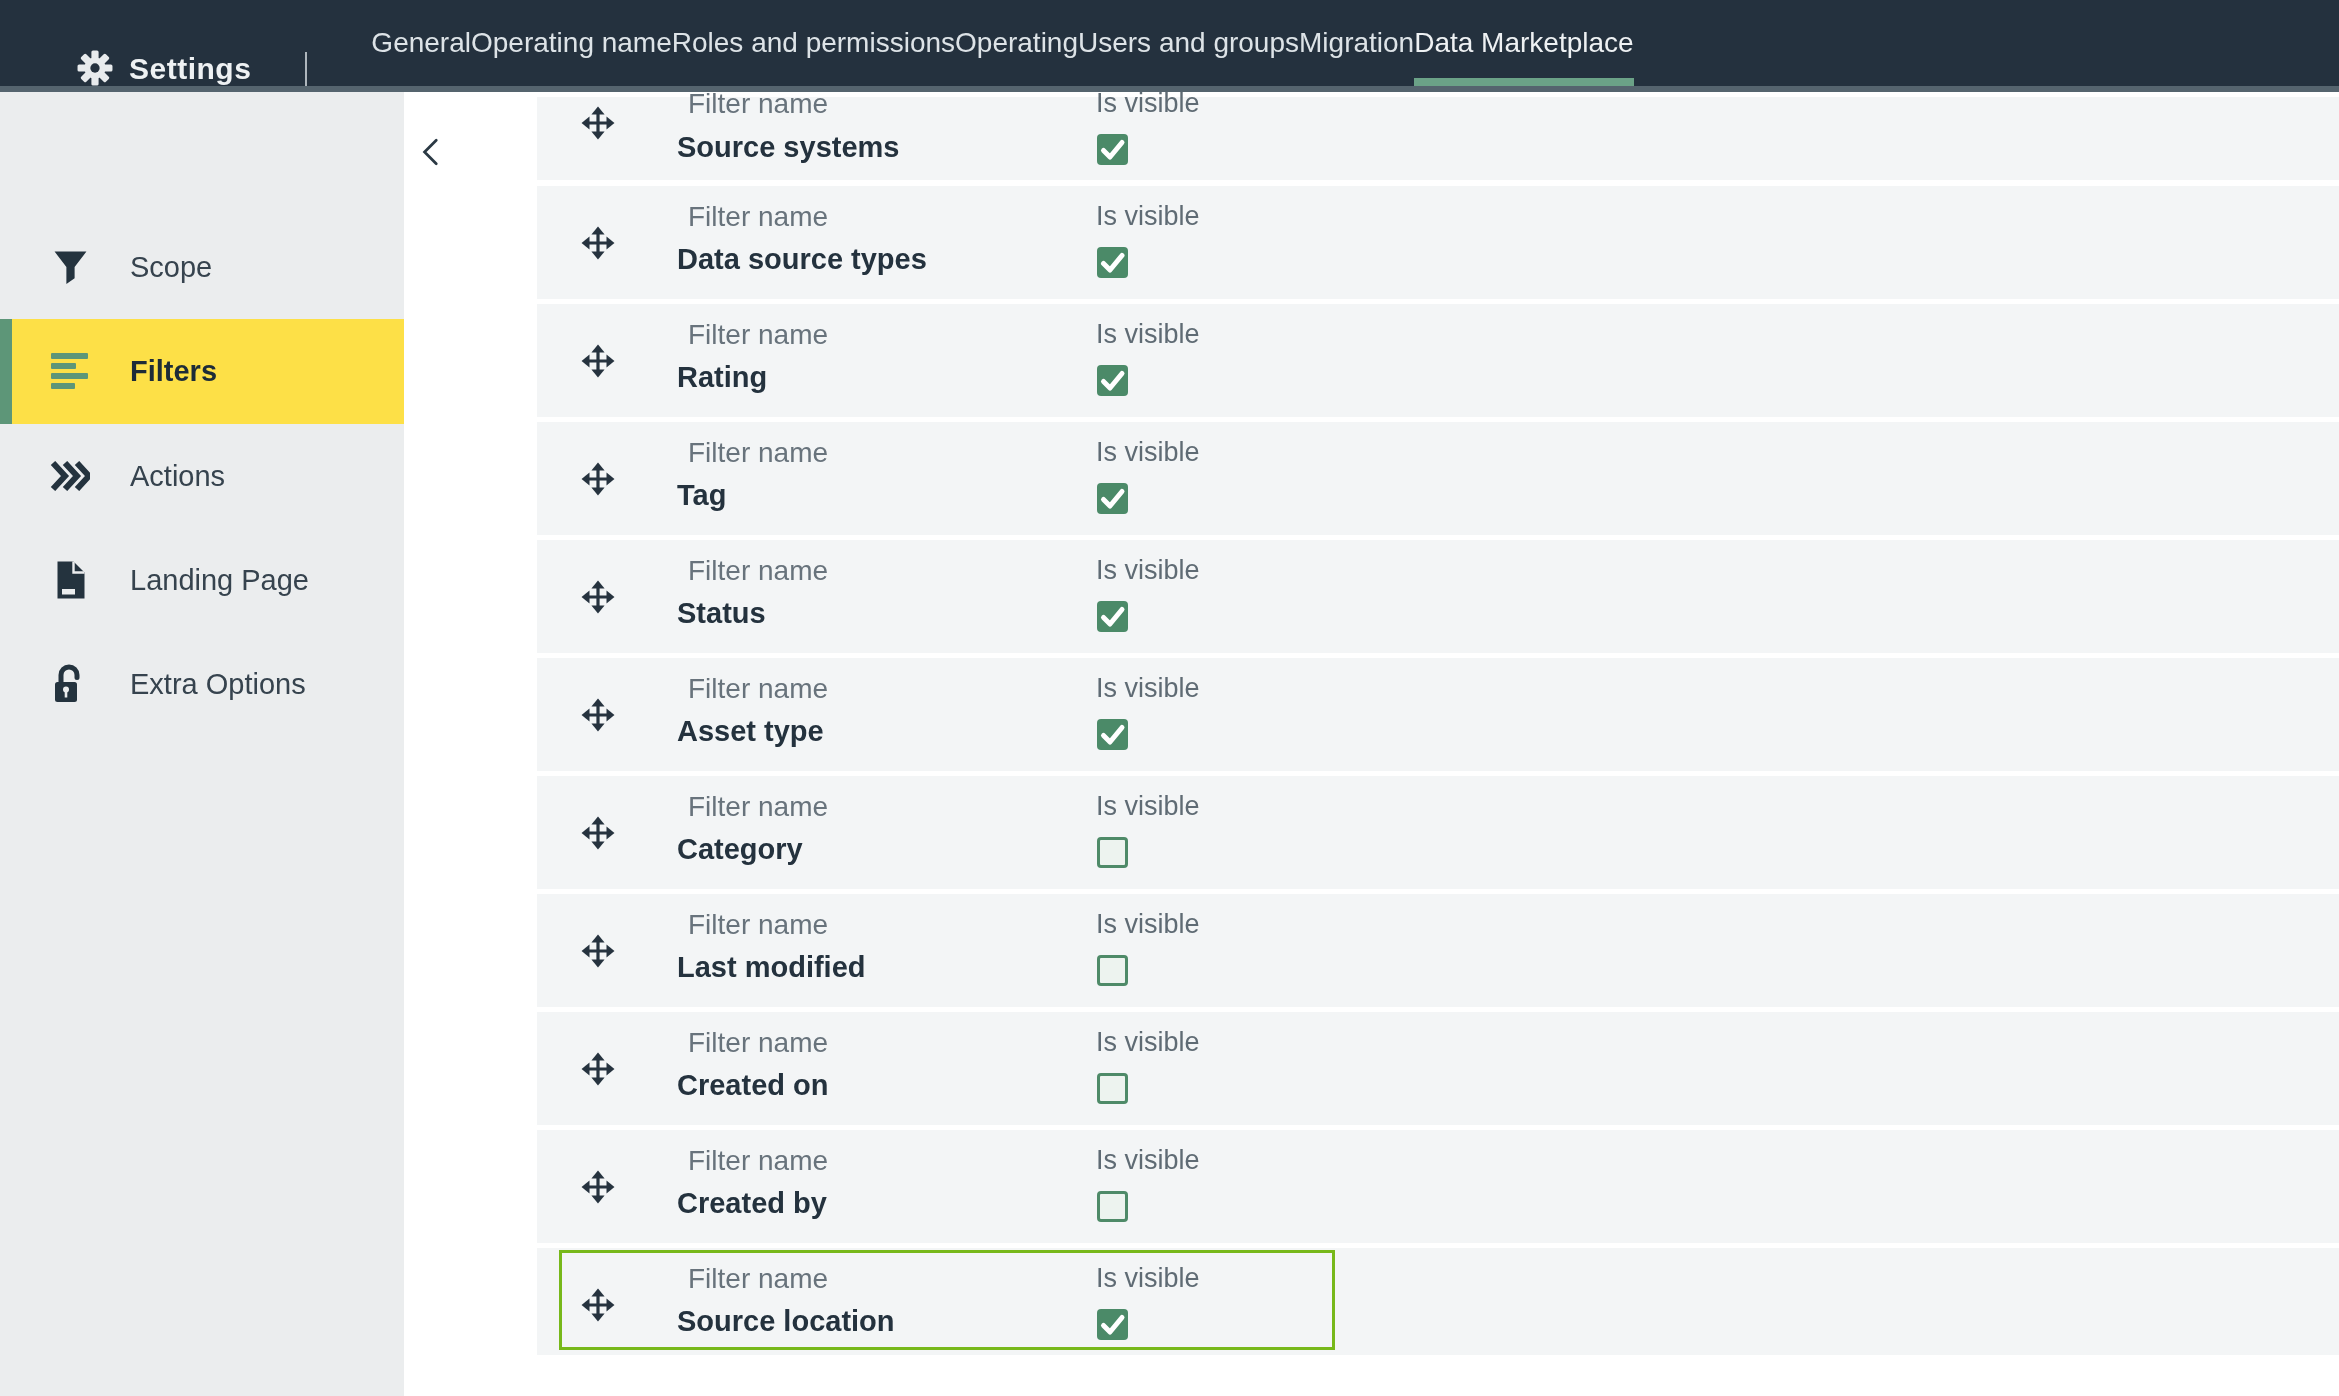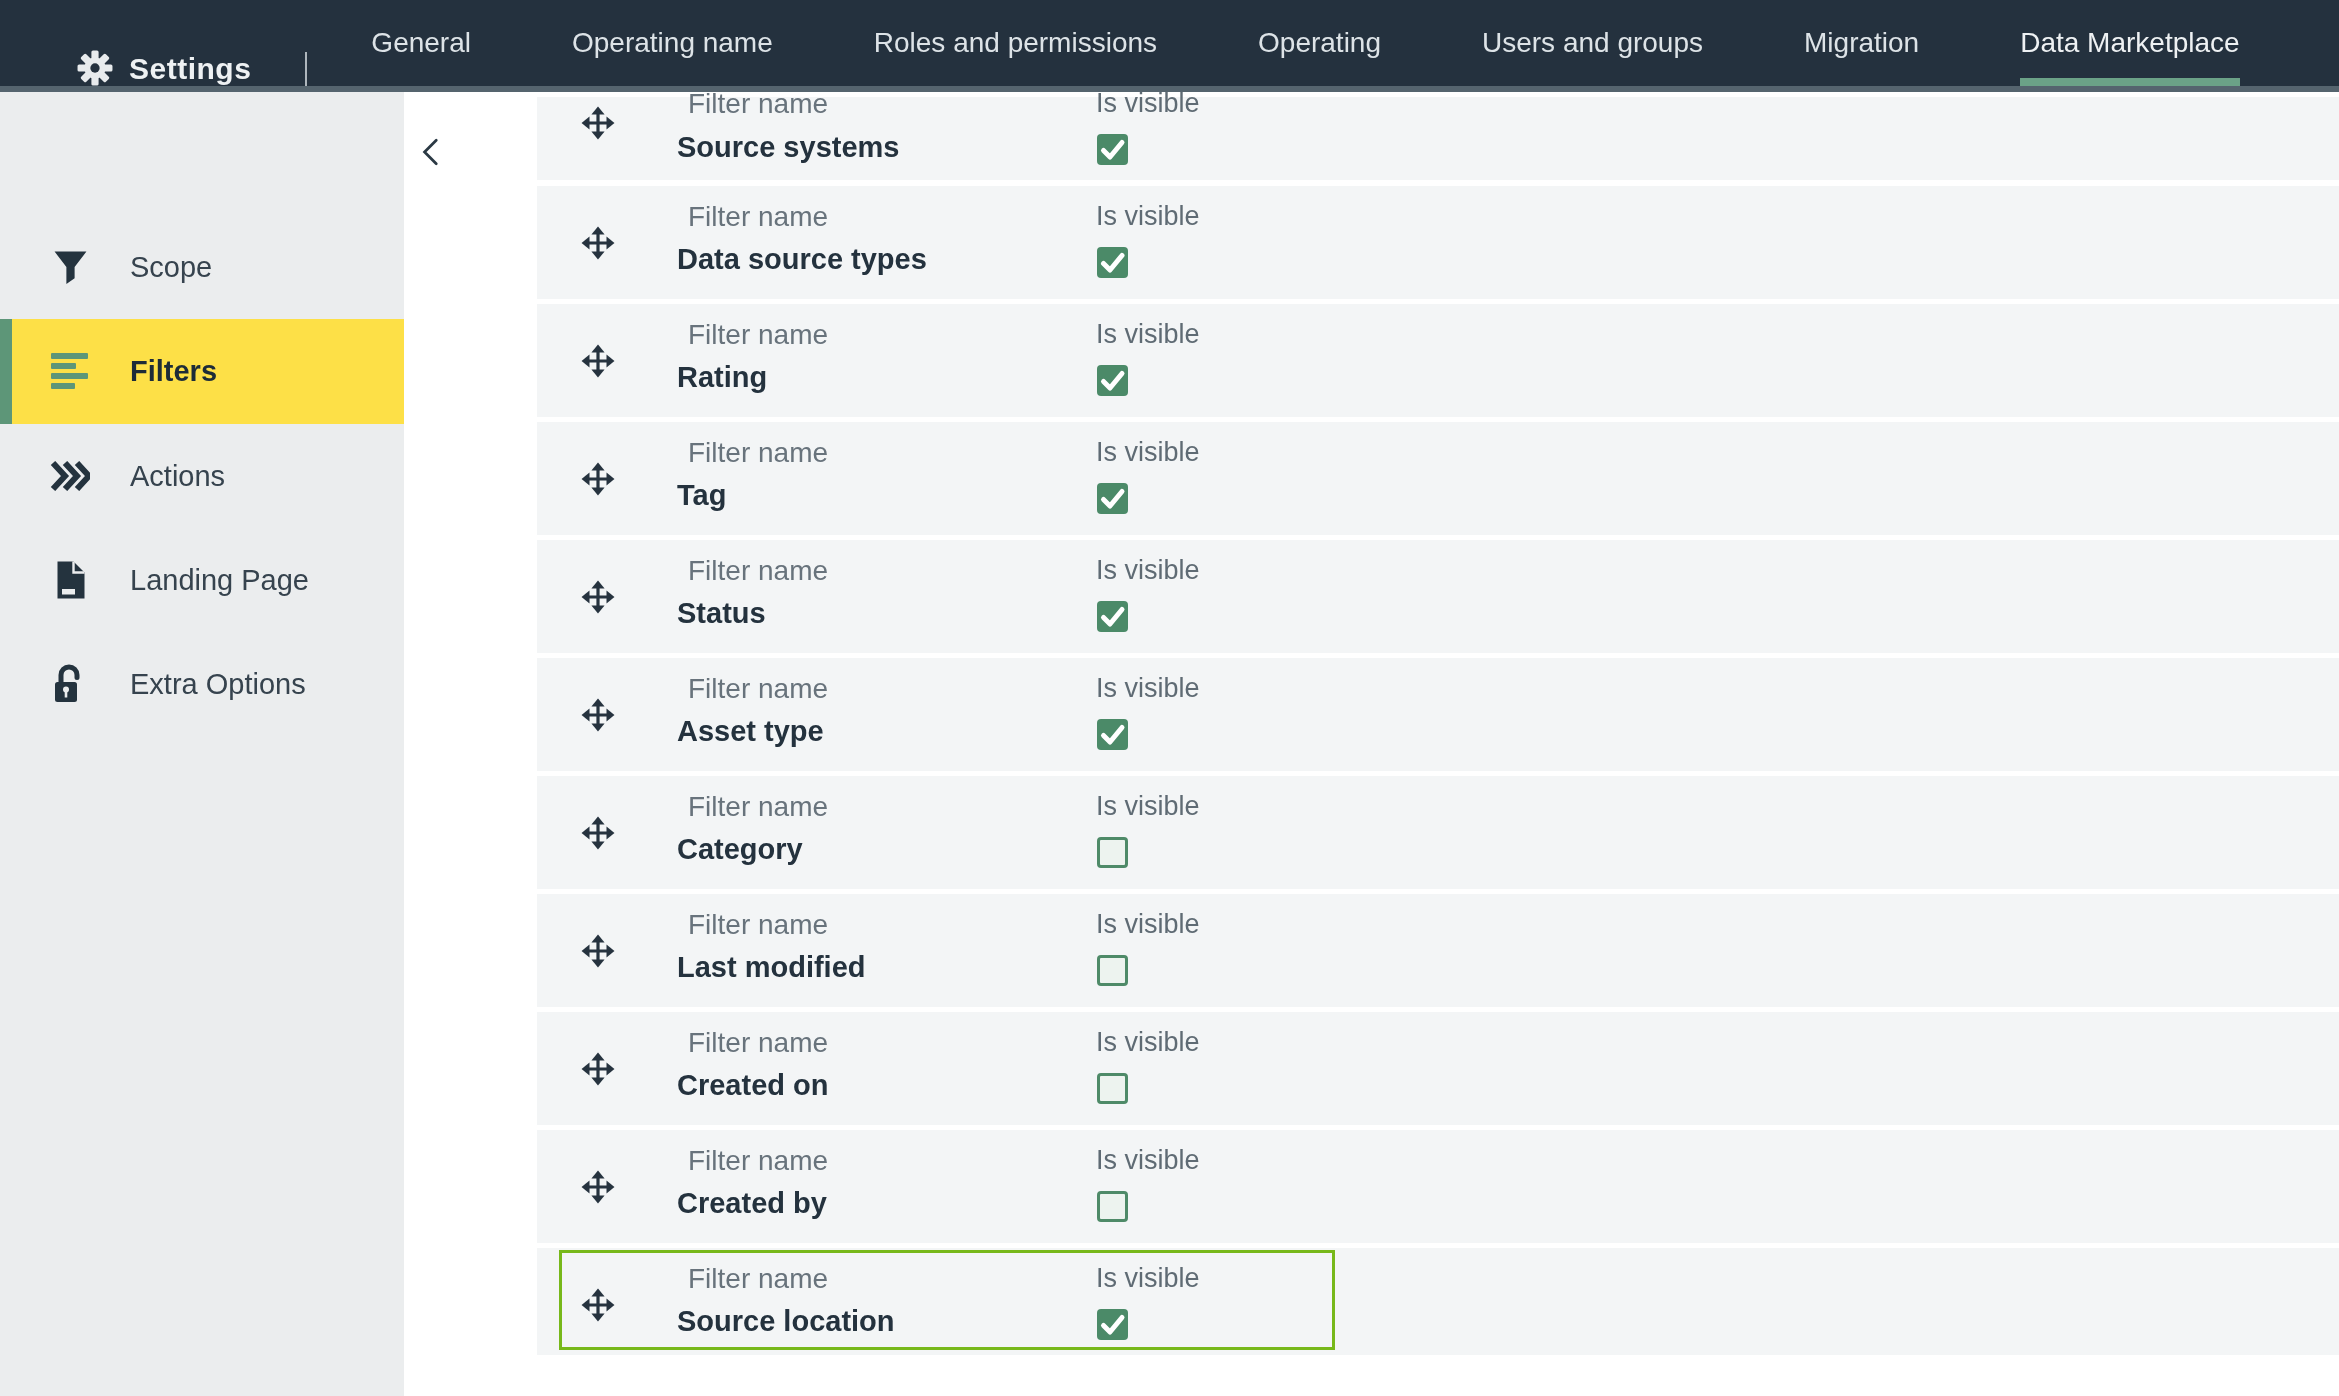--- a/index.html
+++ b/index.html
@@ -24,21 +24,21 @@
   }
   
   .topnav{
     position:absolute;top:0;left:0;width:2339px;height:86px;
     background:var(--nav-bg);display:flex;align-items:center;z-index:4;
   }
   .brand{display:flex;align-items:flex-end;padding-left:46px;height:100%;margin-left:31px;}
   .brand .gear{width:36px;height:36px;display:block;}
   .brand-title{font-size:30px;font-weight:bold;color:#eef1f3;margin-left:16px;letter-spacing:0.5px;}
   .nav-divider{width:2px;height:34px;background:#aeb6bc;margin-left:54px;}
-  .nav-items{display:flex;align-items:center;gap:101px;margin-left:64px;height:100%;}
+  .nav-items{display:flex;align-items:center;margin-left:64px;height:100%;}
   .nav-item{
     color:#dde3e7;font-size:28px;height:100%;display:flex;align-items:center;
     position:relative;cursor:pointer;white-space:nowrap;
   }
   .nav-item.active{color:#eef1f3;}
   .nav-item.active::after{
     content:"";position:absolute;left:0;right:0;bottom:0;height:8px;background:var(--underline);
   }
   
   .nav-strip{position:absolute;top:86px;left:0;width:2339px;height:6px;background:var(--strip);z-index:5;}

